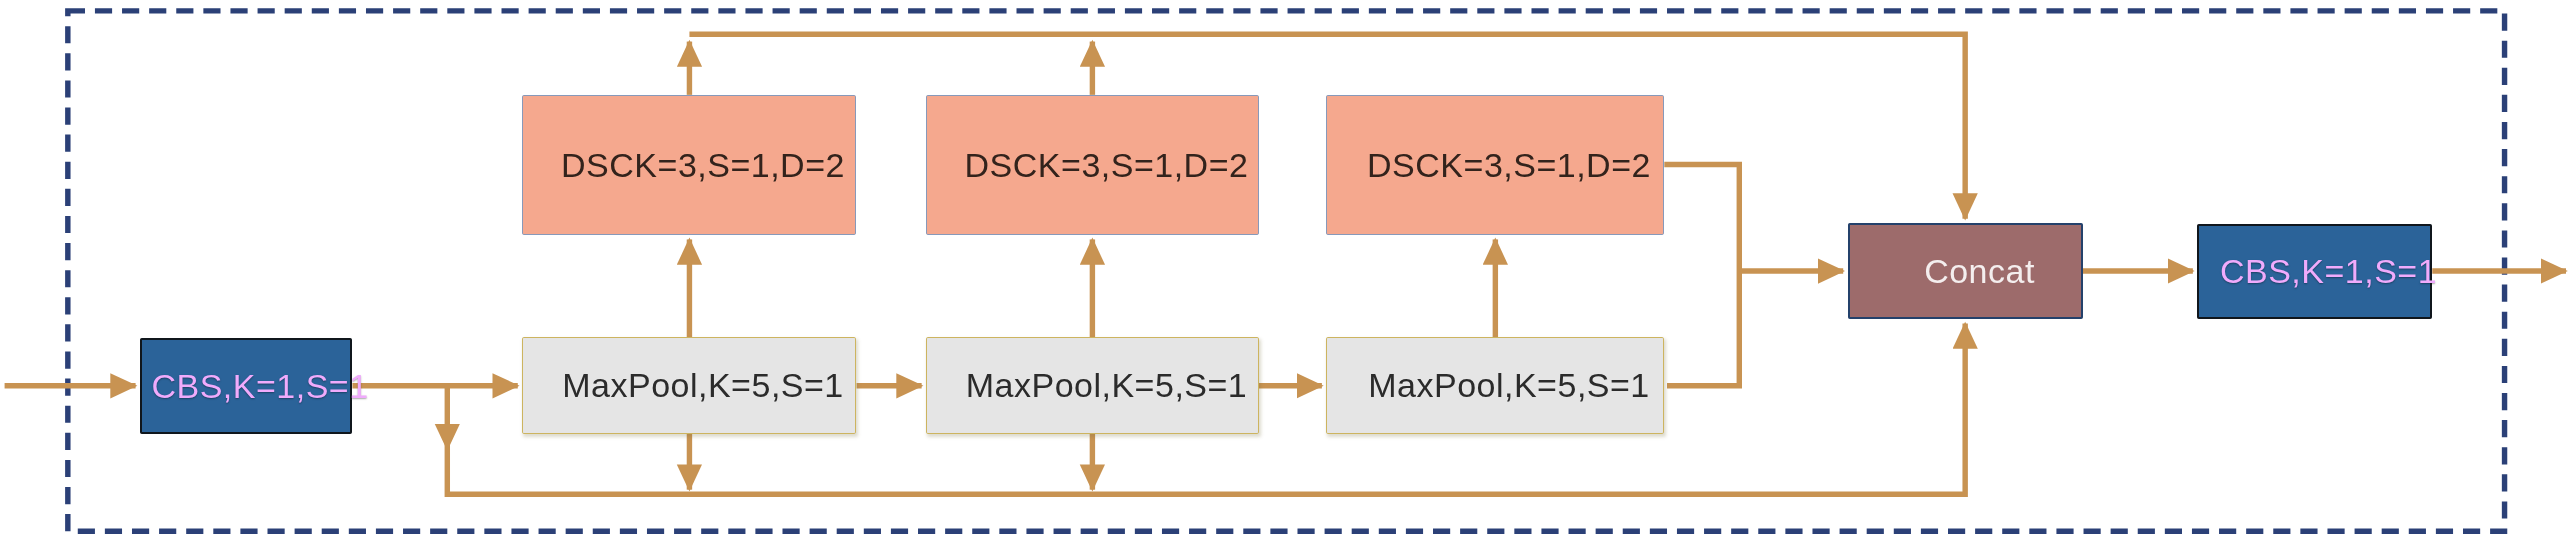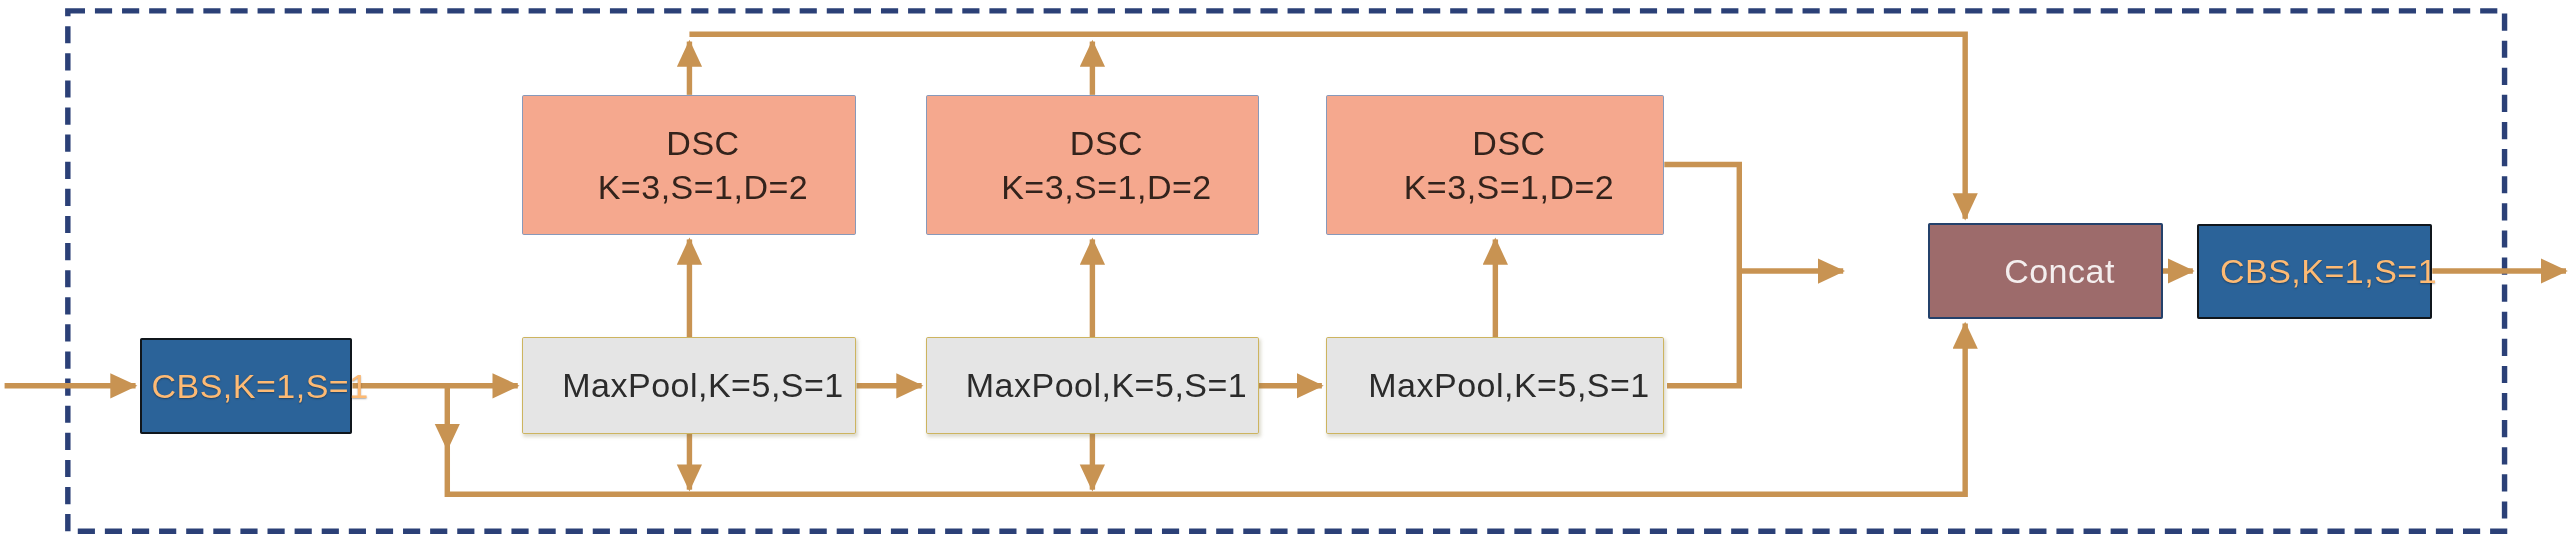--- a/index.html
+++ b/index.html
@@ -19,34 +19,34 @@
     position: absolute;
     left: 0;
     top: 0;
     width: 2576px;
     height: 543px;
   }
   .block {
     position: absolute;
     box-sizing: border-box;
     display: flex;
-    flex-direction: column;
+    flex-direction: row;
     align-items: center;
     justify-content: center;
     text-align: center;
     font-size: 34px;
     line-height: 1.3;
     border-radius: 1.8px;
     letter-spacing: 0.5px;
     padding-left: 28px;
   }
   .cbs {
     background: #2B6399;
     border: 2.7px solid #10161c;
-    color: #fdba74;
+    color: #f0abfc;
     text-shadow: 0 0.9px 1.8px rgba(0,0,0,0.35);
   }
   .maxpool {
     background: #e5e5e5;
     border: 1.8px solid #CDB45F;
     color: #2b2b2b;
     box-shadow: 1.8px 2.7px 3.6px rgba(120,110,60,0.25);
   }
   .dsc {
     background: #F5A88E;
@@ -61,21 +61,21 @@
     color: #f4eeee;
   }
   
   #cbs-in    { left: 140px;  top: 338px; width: 212px; height: 96px; }
   #maxpool-1 { left: 522px;  top: 337px; width: 334px; height: 97px; }
   #maxpool-2 { left: 926px; top: 337px; width: 333px; height: 97px; }
   #maxpool-3 { left: 1326px; top: 337px; width: 338px; height: 97px; }
   #dsc-1     { left: 522px;  top: 95px; width: 334px; height: 140px; }
   #dsc-2     { left: 926px; top: 95px; width: 333px; height: 140px; }
   #dsc-3     { left: 1326px; top: 95px; width: 338px; height: 140px; }
-  #concat    { left: 1928px; top: 223px; width: 235px; height: 96px; }
+  #concat    { left: 1848px; top: 223px; width: 235px; height: 96px; }
   #cbs-out   { left: 2197px; top: 224px; width: 235px; height: 95px; }
 </style>
 </head>
 <body>
 
 <div class="canvas">
 
   <svg class="connector-layer" width="2576" height="543" viewBox="0 0 2851 601" xmlns="http://www.w3.org/2000/svg">
     <defs>
       <marker id="ah" markerUnits="userSpaceOnUse" markerWidth="34" markerHeight="30" refX="28" refY="14" orient="auto">

